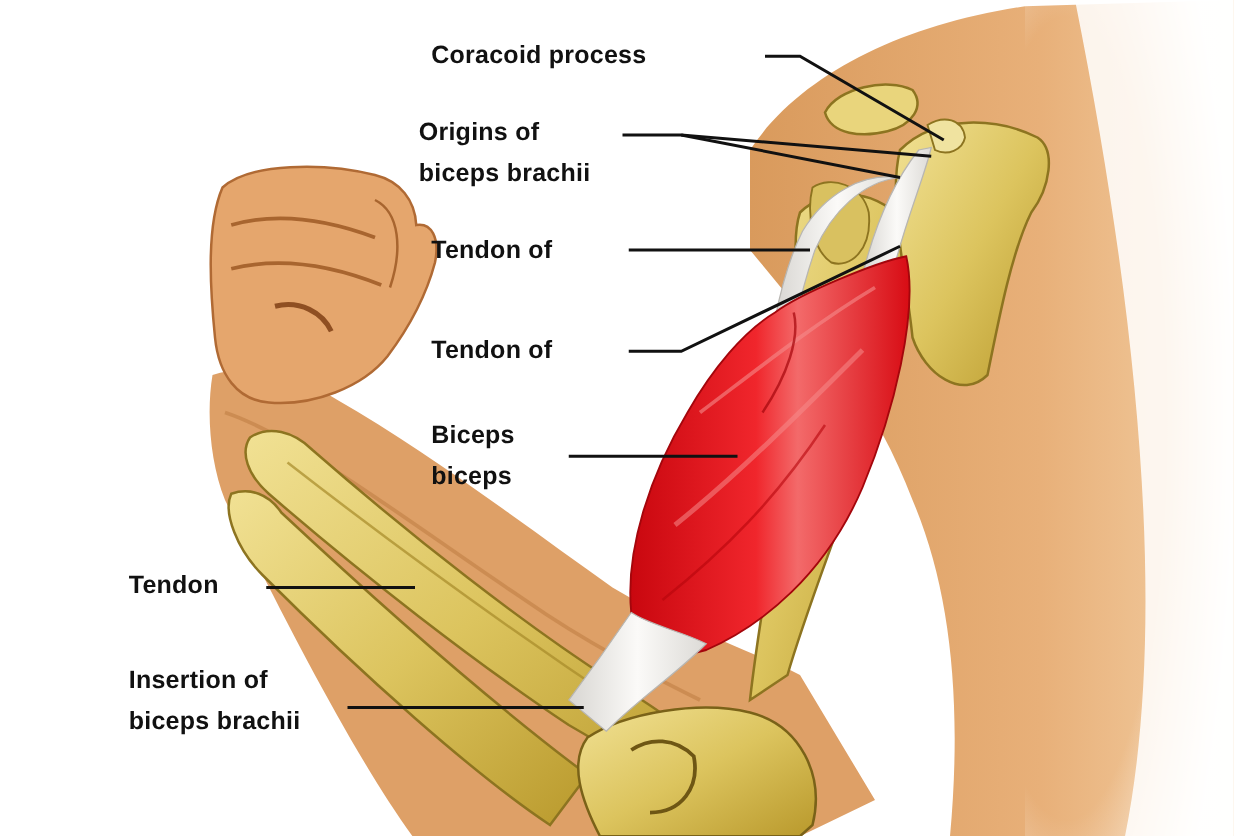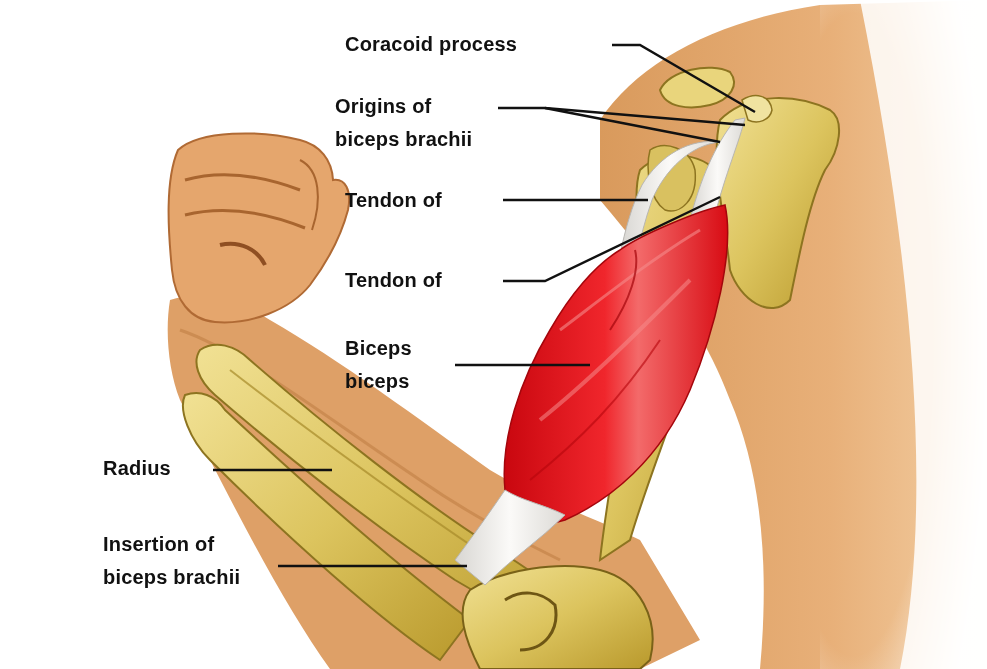--- a/index.html
+++ b/index.html
@@ -159,21 +159,21 @@
   <div class="lbl" style="left:345px;top:264px;">
     <span>Tendon of</span>
   </div>
 
   <div class="lbl" style="left:345px;top:332px;">
     <span>Biceps</span>
     <span>biceps</span>
   </div>
 
   <div class="lbl" style="left:103px;top:452px;">
-    <span>Radius</span>
+    <span>Tendon</span>
   </div>
 
   <div class="lbl" style="left:103px;top:528px;">
     <span>Insertion of</span>
     <span>biceps brachii</span>
   </div>
 
 </div>
 
 </body></html>

